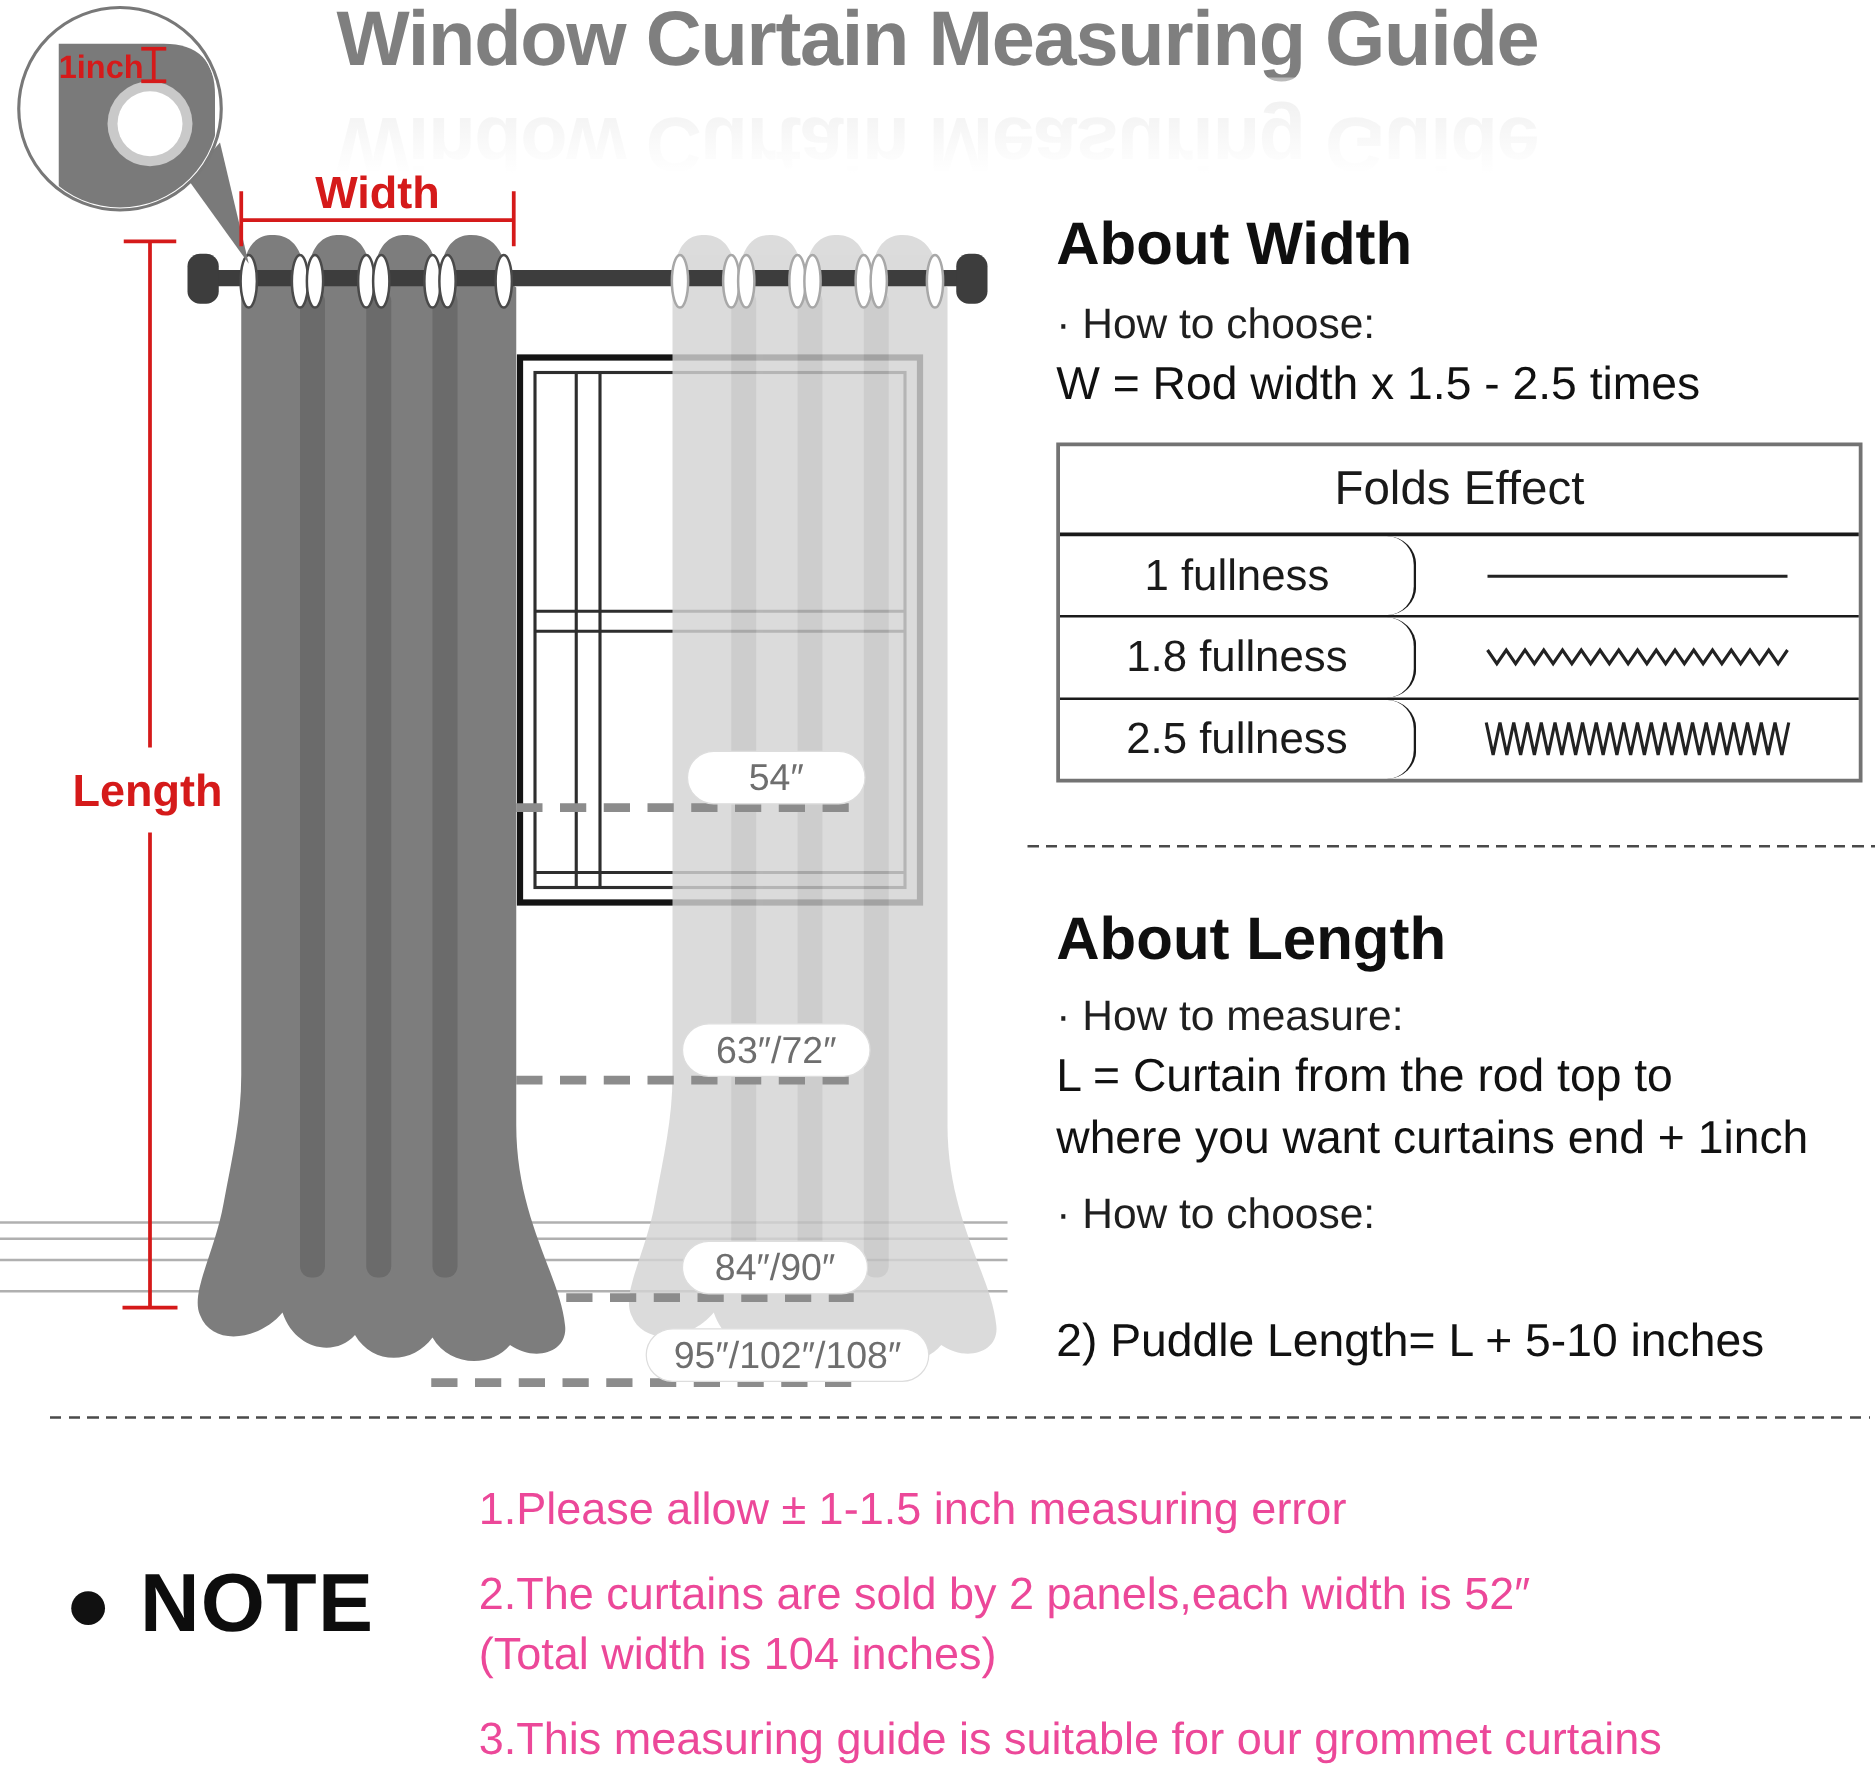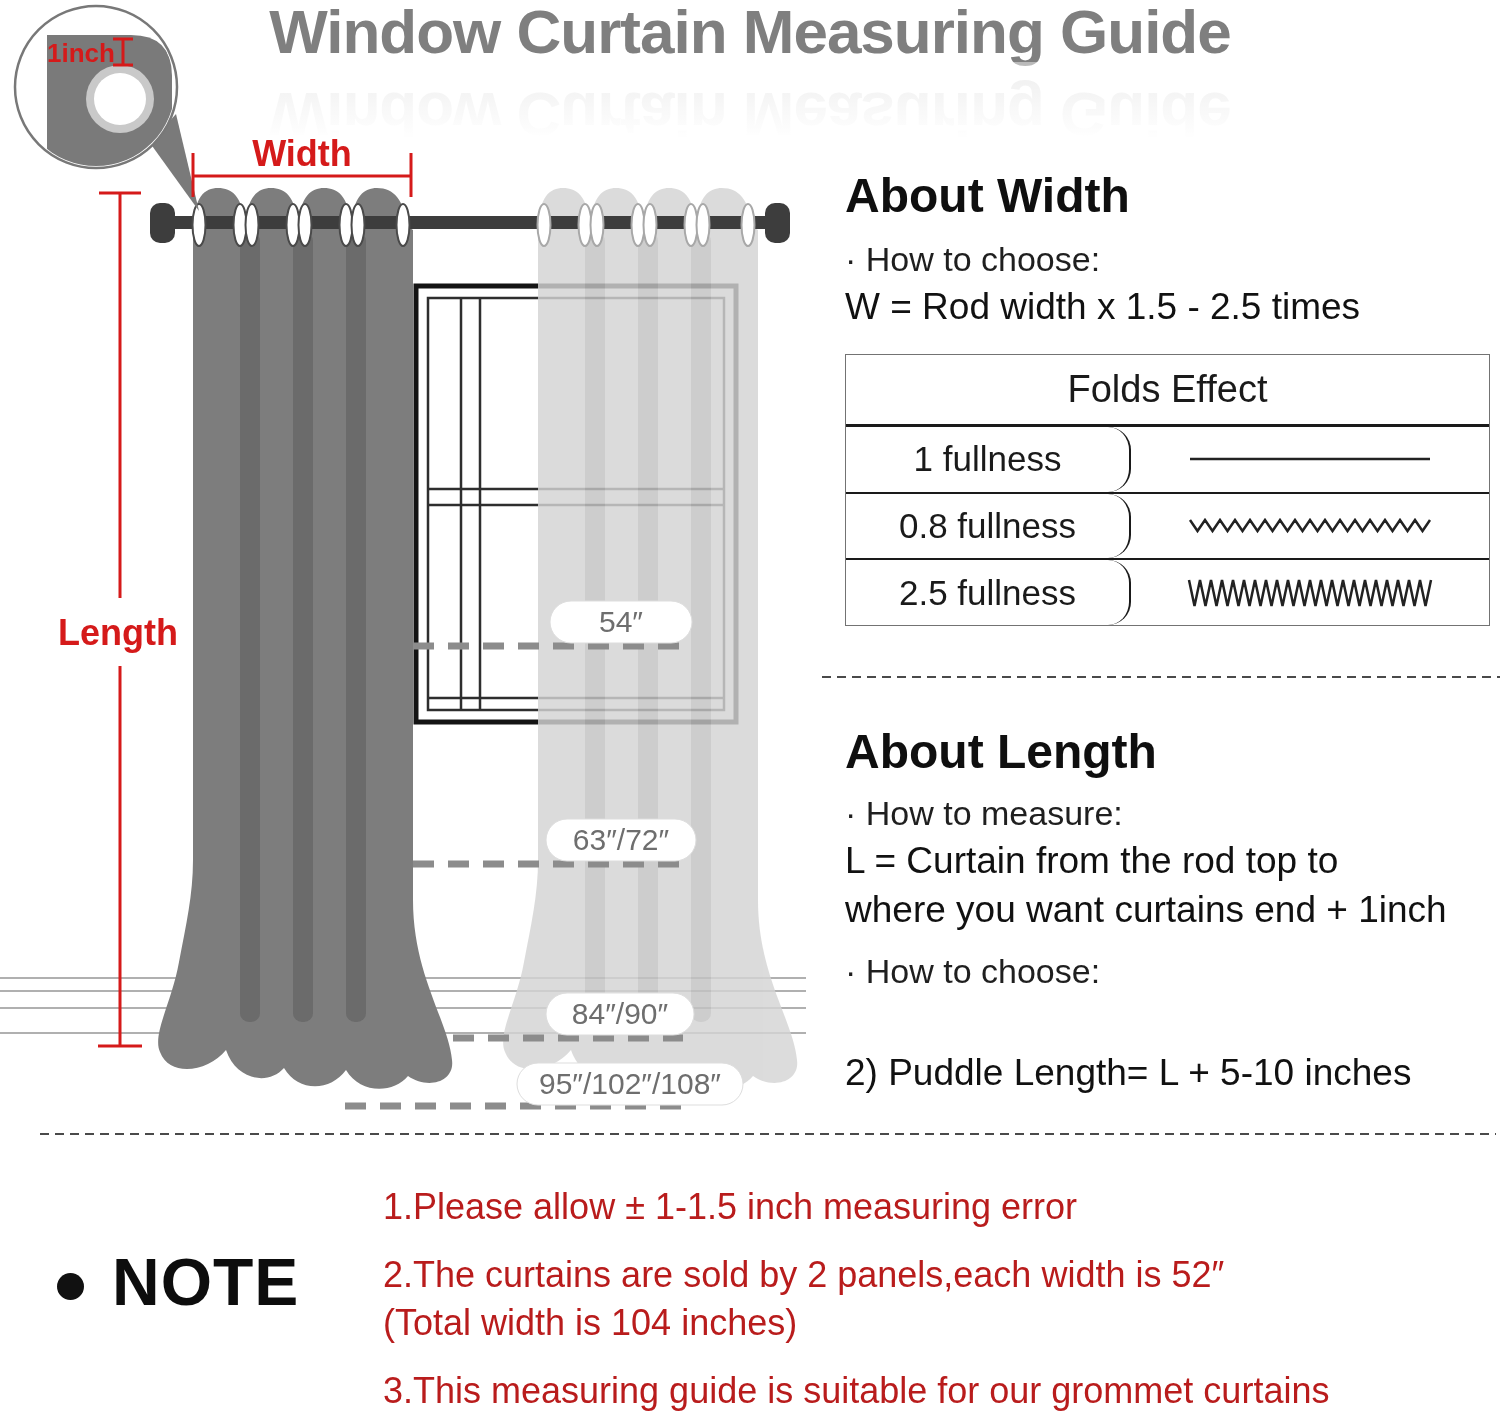--- a/index.html
+++ b/index.html
@@ -12,35 +12,35 @@
          font-size:62px;font-weight:700;letter-spacing:-1px;color:#b9b9b9;white-space:nowrap;
          transform:scaleY(-1);opacity:.45;}
   .title-fade{position:absolute;left:0;right:0;top:62px;height:96px;
          background:linear-gradient(to bottom,rgba(255,255,255,.45) 0%,#fff 80%);}
   
   .h2{position:absolute;font-size:48px;font-weight:700;color:#0f0f0f;}
   .line{position:absolute;font-size:34px;color:#1f1f1f;white-space:nowrap;}
   .formula{position:absolute;font-size:37px;color:#111;white-space:nowrap;}
   
   .ftable{position:absolute;left:845px;top:354px;width:645px;height:272px;
-          border:1px solid #737373;box-sizing:border-box;display:flex;flex-direction:column;}
+          border:3px solid #737373;box-sizing:border-box;display:flex;flex-direction:column;}
   .ftable .hrow{height:69px;border-bottom:3px solid #1a1a1a;display:flex;align-items:center;
           justify-content:center;font-size:38px;}
   .ftable .row{flex:1;display:flex;border-bottom:2px solid #1a1a1a;}
   .ftable .row:last-child{border-bottom:none;}
   .ftable .lbl{width:283px;border-right:2px solid #1a1a1a;display:flex;align-items:center;
           justify-content:center;font-size:35px;border-radius:23px;}
   .ftable .fx{flex:1;display:flex;align-items:center;justify-content:center;}
   .dash-div{position:absolute;height:2px;
           background:repeating-linear-gradient(90deg,#4a4a4a 0 9px,transparent 9px 15px);}
   
   .note-head{position:absolute;left:57px;top:1244px;display:flex;align-items:center;}
   .note-dot{width:27px;height:27px;border-radius:50%;background:#111;margin-right:28px;margin-top:8px;}
   .note-word{font-size:66px;font-weight:700;letter-spacing:1px;color:#0d0d0d;}
-  .note-line{position:absolute;left:383px;font-size:36px;color:#b91c1c;white-space:nowrap;}
+  .note-line{position:absolute;left:383px;font-size:36px;color:#ec4899;white-space:nowrap;}
   svg text{font-family:"Liberation Sans",sans-serif;}
 </style>
 </head>
 <body>
 
 <div class="canvas">
 
   <div class="title">Window Curtain Measuring Guide</div>
   <div class="title-reflect">Window Curtain Measuring Guide</div>
   <div class="title-fade"></div>
@@ -180,21 +180,21 @@
     <div class="hrow">Folds Effect</div>
     <div class="row">
       <div class="lbl">1 fullness</div>
       <div class="fx">
         <svg width="244" height="40" viewBox="0 0 244 40" fill="none">
           <line x1="2" y1="20" x2="242" y2="20" stroke="#222" stroke-width="2.5"></line>
         </svg>
       </div>
     </div>
     <div class="row">
-      <div class="lbl">0.8 fullness</div>
+      <div class="lbl">1.8 fullness</div>
       <div class="fx">
         <svg width="244" height="40" viewBox="0 0 244 40" fill="none">
           <path stroke="#222" stroke-width="2.5" d="M2 14 l7.5 11 l7.5 -11 l7.5 11 l7.5 -11 l7.5 11 l7.5 -11 l7.5 11 l7.5 -11 l7.5 11 l7.5 -11 l7.5 11 l7.5 -11 l7.5 11 l7.5 -11 l7.5 11 l7.5 -11 l7.5 11 l7.5 -11 l7.5 11 l7.5 -11 l7.5 11 l7.5 -11 l7.5 11 l7.5 -11 l7.5 11 l7.5 -11 l7.5 11 l7.5 -11 l7.5 11 l7.5 -11 l7.5 11 l7.5 -11"></path>
         </svg>
       </div>
     </div>
     <div class="row">
       <div class="lbl">2.5 fullness</div>
       <div class="fx">
         <svg width="246" height="40" viewBox="0 0 246 40" fill="none">

